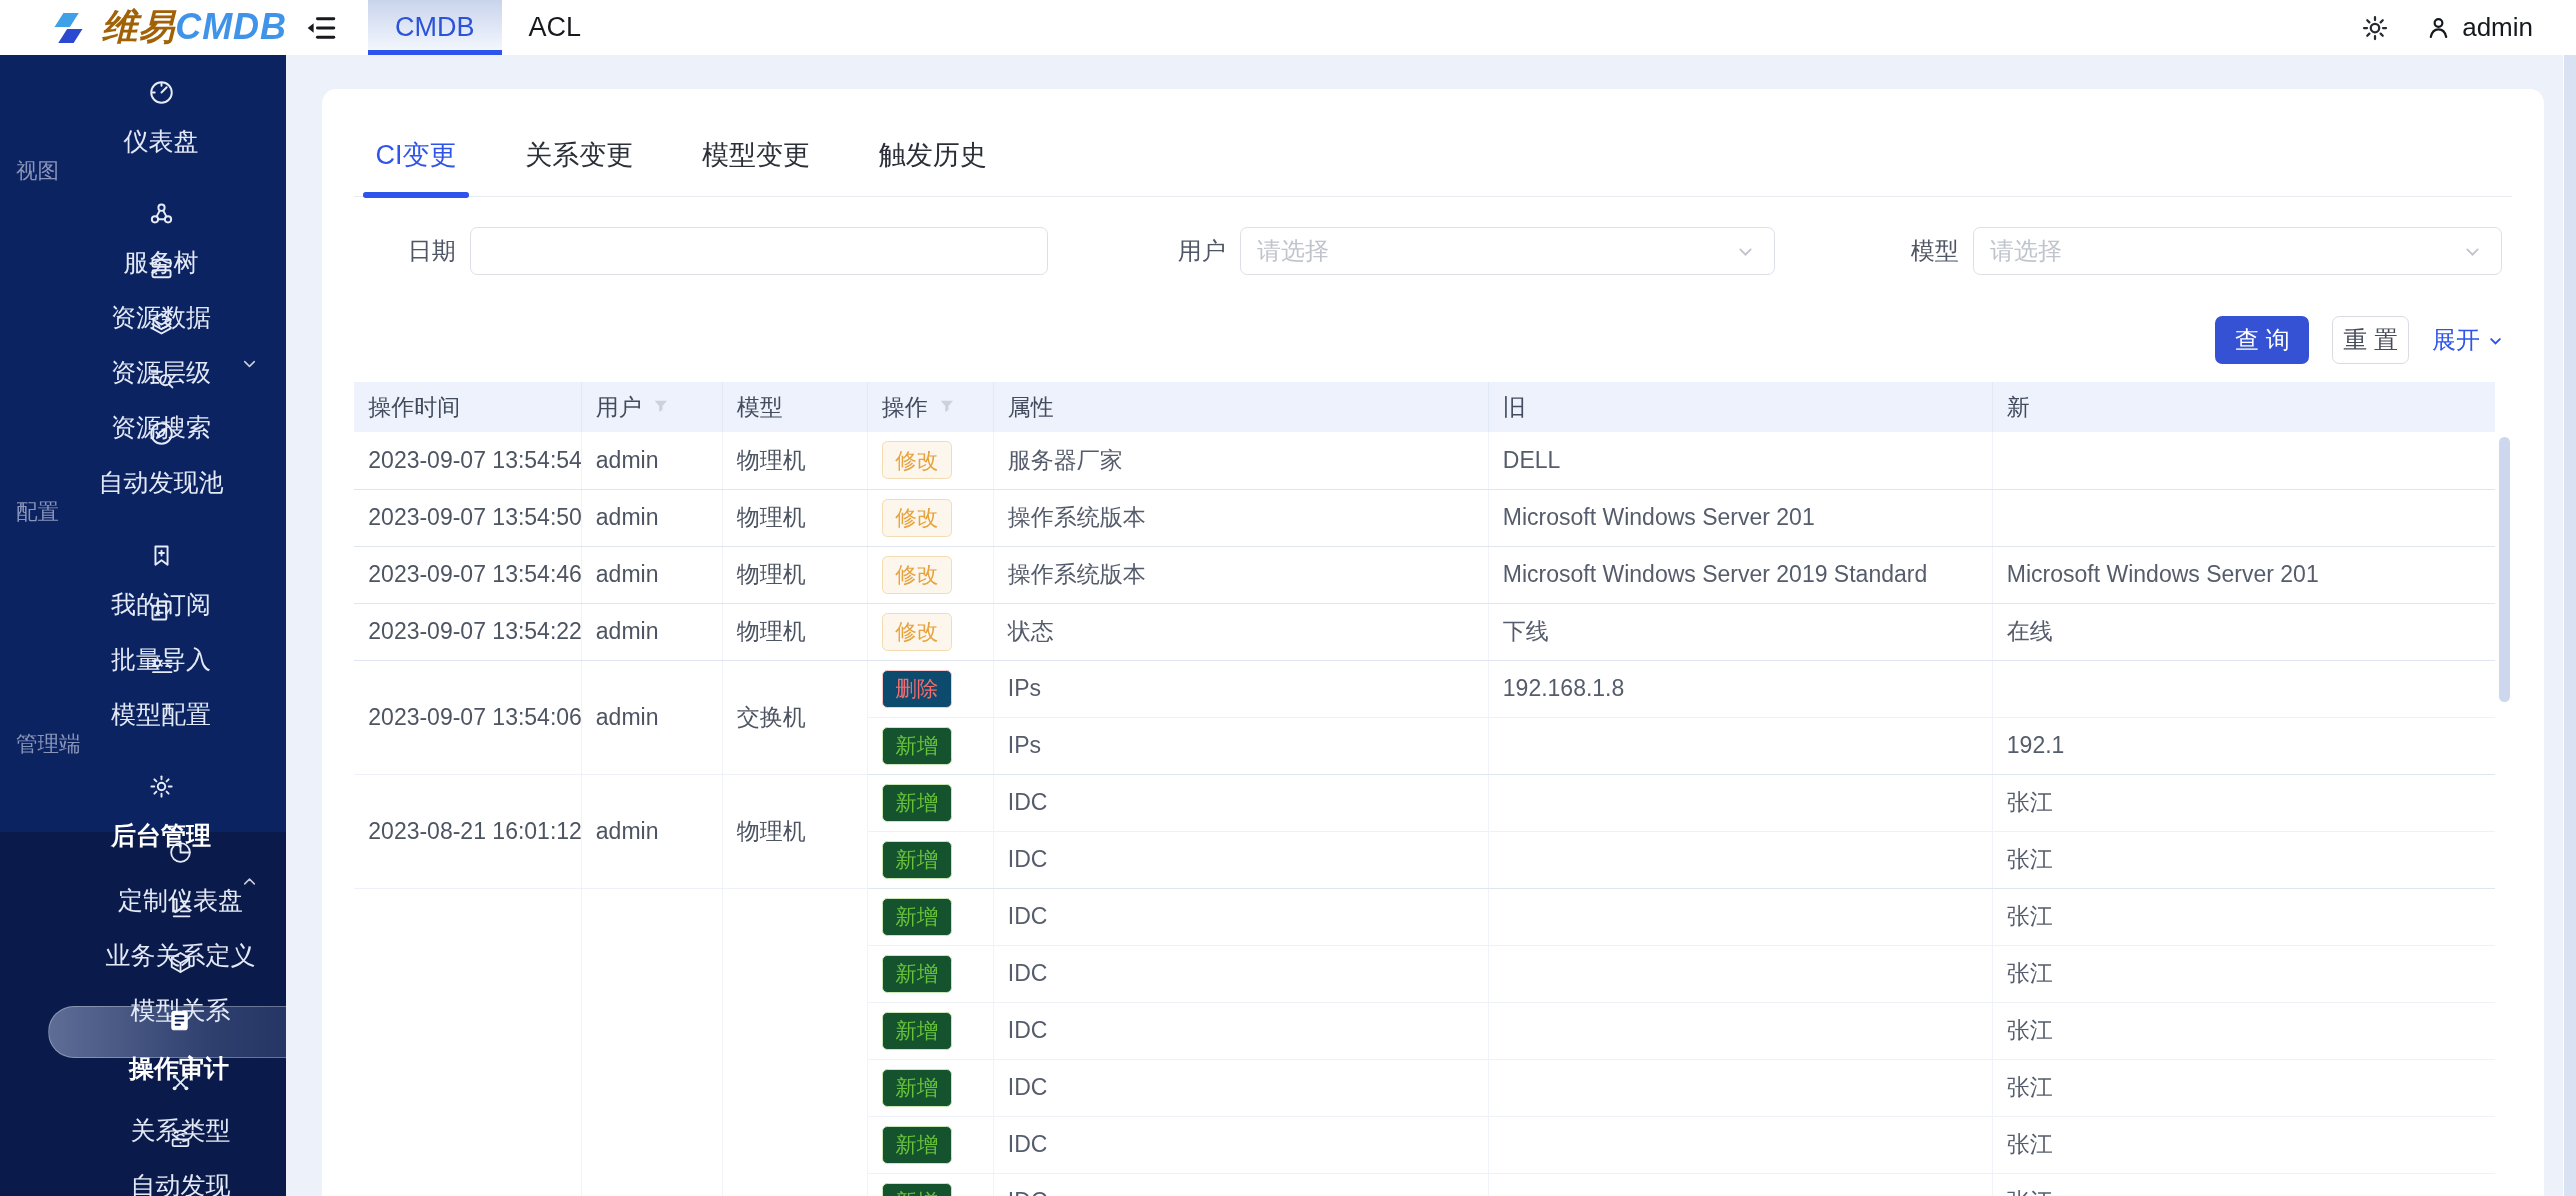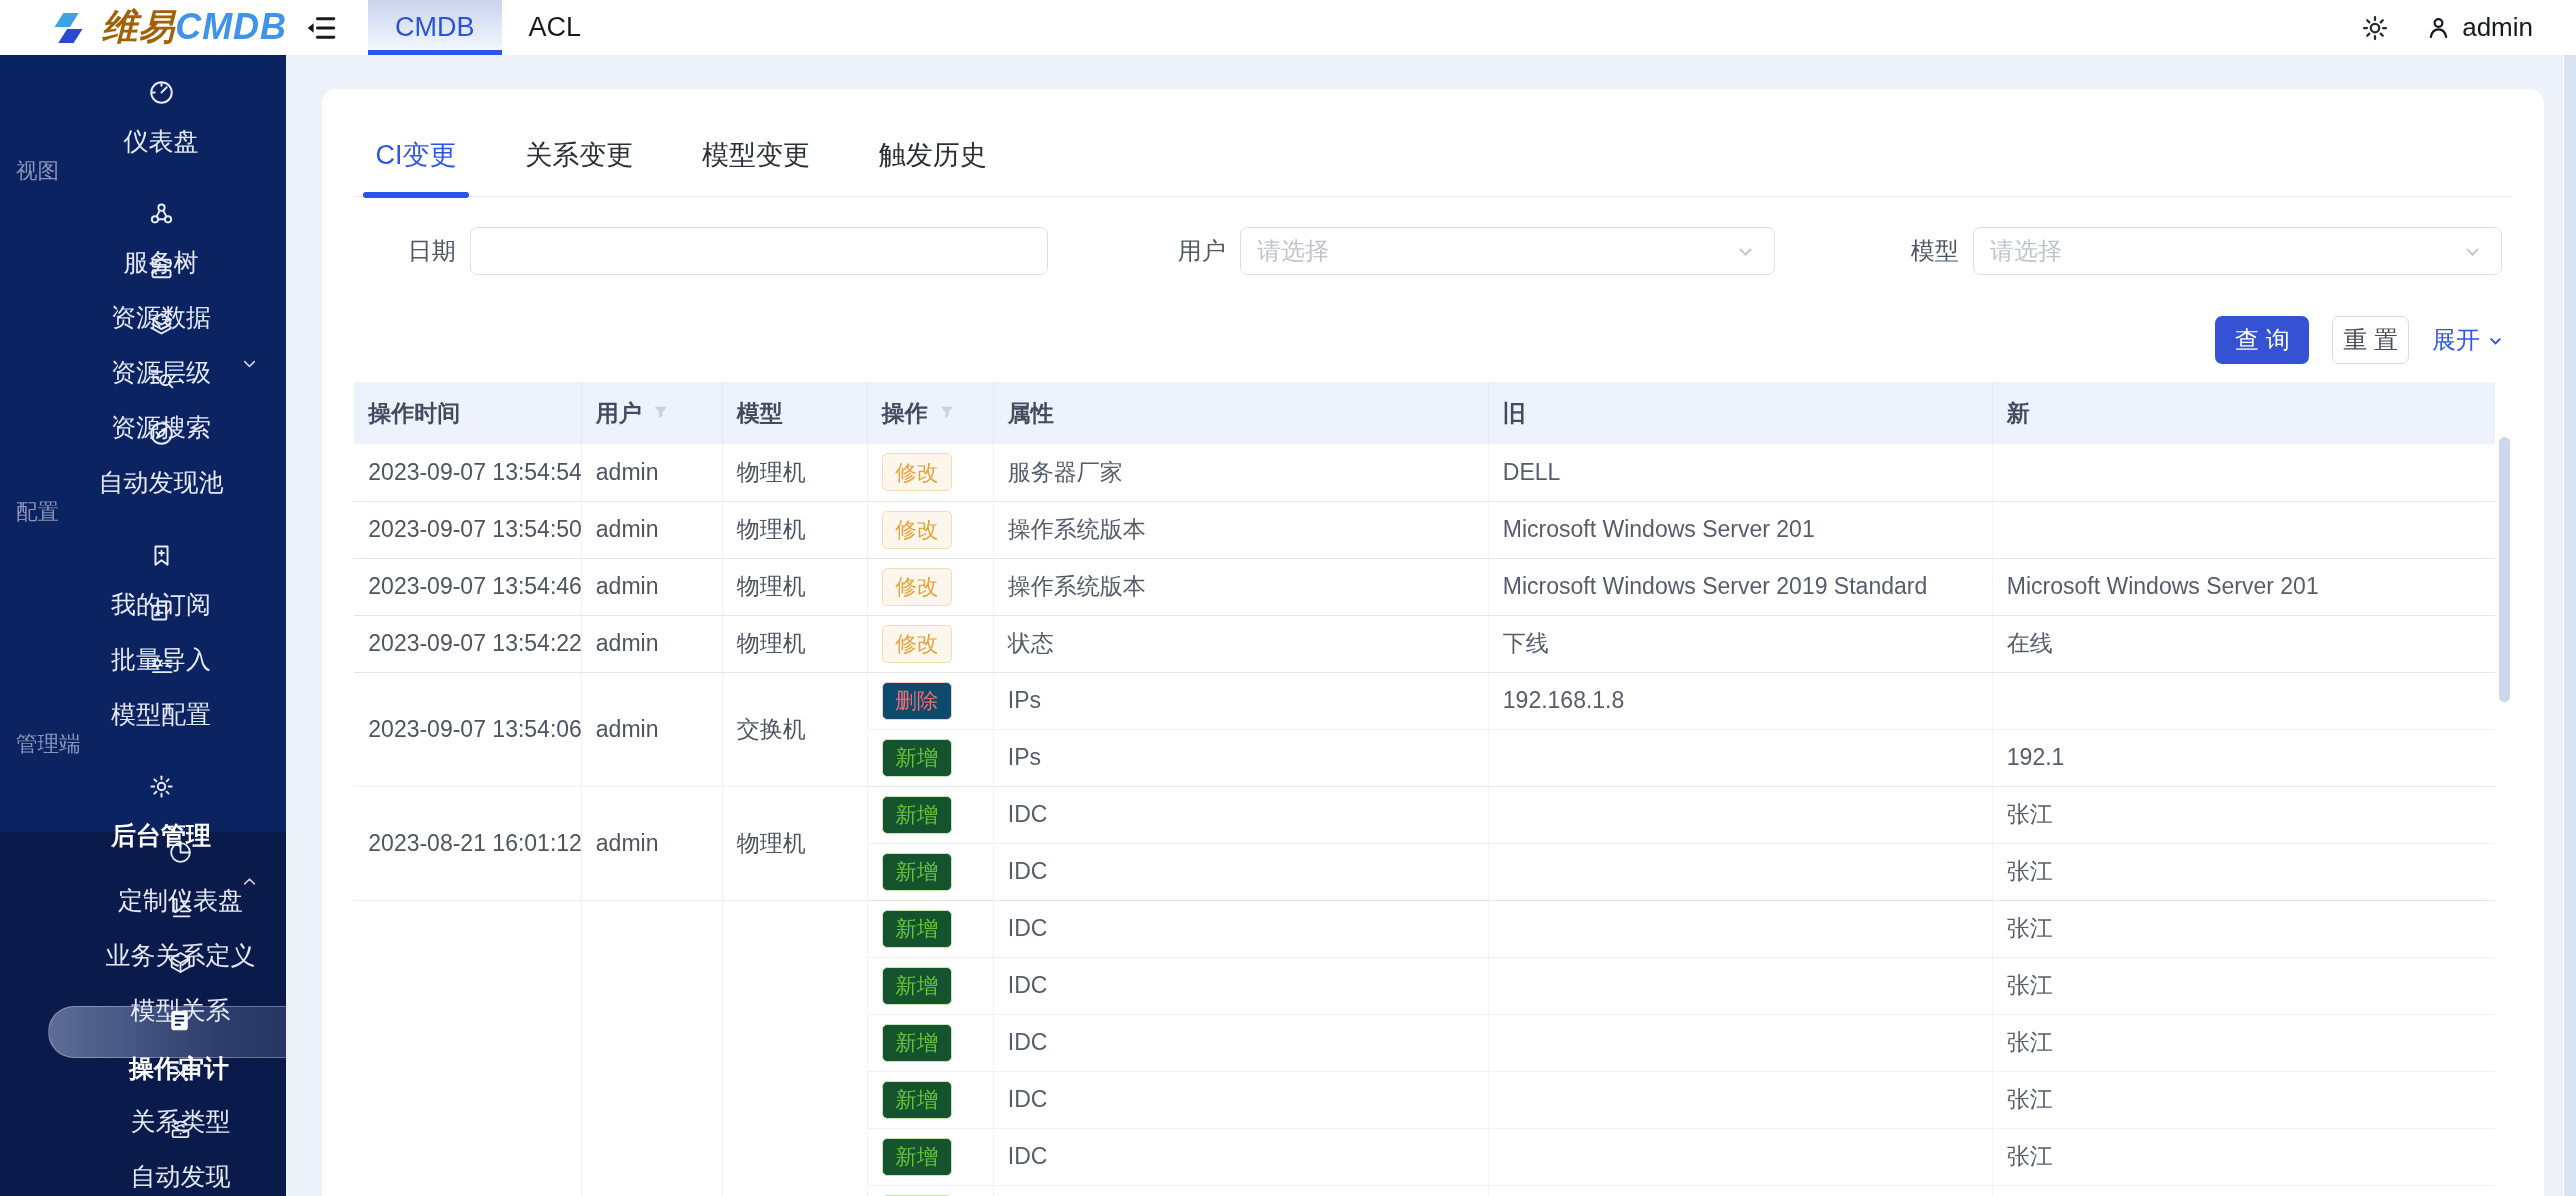--- a/index.html
+++ b/index.html
@@ -30,21 +30,21 @@
     background:var(--sidebar-bg,#0c2361); overflow:hidden; }
   .side-scroll { padding-top:23px; }
   .side-sec-label { font-size:21.5px; color:#8a95ba; padding:23px 0 14.3px 16px; }
   .side-item { height:55px; display:flex; align-items:center; gap:18px; padding-left:36px;
     font-size:25px; color:#e3e9f6; cursor:pointer;flex-direction:column; }
   .side-item .ic { display:flex; flex:none; color:#e6ebf7; }
   .side-item .chev { margin-left:auto; margin-right:25px; color:rgba(255,255,255,.78); display:flex; }
   .side-item.bold { font-weight:bold; color:#ffffff; }
   .submenu { background:var(--submenu-bg,#0a1a4a); margin-top:5.4px; padding:7.2px 0 54px; }
   .submenu .side-item { padding-left:75px; height:55px; }
-  .submenu .side-item.active { margin-left:48px; padding-left:23px; height:52px; margin-top:1.8px; margin-bottom:2px;
+  .submenu .side-item.active { margin-left:48px; padding-left:23px; height:52px; margin-top:1.8px; margin-bottom:11px;
     background:linear-gradient(90deg,rgba(186,200,233,.48) 0%,rgba(150,168,212,.26) 70%,rgba(150,168,212,.20) 100%);
     border:1.8px solid rgba(255,255,255,.30); border-right:none; border-radius:30px 0 0 30px;
     font-weight:bold; color:#ffffff; }
 
   
   .main { position:absolute; left:286px; top:55px; width:2277px; height:1141px;
     background:var(--page-bg,#edf1f9); overflow:hidden; }
   .right-scrollbar { position:absolute; top:55px; right:0; width:12.5px; height:1141px;
     background:#d9e2f3; z-index:6; }
   .card { position:absolute; left:36px; top:34px; width:2222px; height:1216px;
@@ -71,21 +71,21 @@
   .btn-row { display:flex; justify-content:flex-end; align-items:center; gap:23px; margin-top:41px; padding-right:5.4px; }
   .btn { height:48px; display:flex; align-items:center; justify-content:center; font-size:24px;
     border-radius:7.2px; cursor:pointer; white-space:nowrap; }
   .btn-primary { background:var(--primary,#3552d4); color:#fff; border:none; padding:0 19.7px; }
   .btn-default { background:#fff; border:1.8px solid #d8dbe2; color:#454c59; padding:0 10px; }
   .expand-link { color:var(--link,#2f54eb); font-size:24px; display:flex; align-items:center; gap:3.6px; cursor:pointer; }
 
   
   .table-wrap { position:relative; margin-top:18px; }
   table { border-collapse:collapse; table-layout:fixed; width:2141px; font-size:23px; color:#555c6b; }
-  th { background:var(--thead-bg,#edf2fc); height:62px; font-weight:bold; color:#434c5e; text-align:left;
+  th { background:var(--thead-bg,#edf2fc); height:50px; font-weight:normal; color:#434c5e; text-align:left;
     padding:0 0 0 14.3px; border-right:1.8px solid #e2e9f6; font-size:23px; }
   th:last-child { border-right:none; }
   th .th-inner { display:flex; align-items:center; gap:9px; }
   .funnel { display:flex; cursor:pointer; }
   td { height:57px; padding:0 10.7px 0 14.3px; border-bottom:1.8px solid #eef1f7; border-right:1.8px solid #f0f3f8;
     background:#fff; overflow:hidden; white-space:nowrap; }
   td:last-child { border-right:none; }
   tr.gend td { border-bottom:1.8px solid #e0e5f0; }
   td.gcell { color:#4d5462; }
   .tag { display:inline-flex; align-items:center; height:38px; padding:0 12.5px; border-radius:5.4px; font-size:21.5px; }

